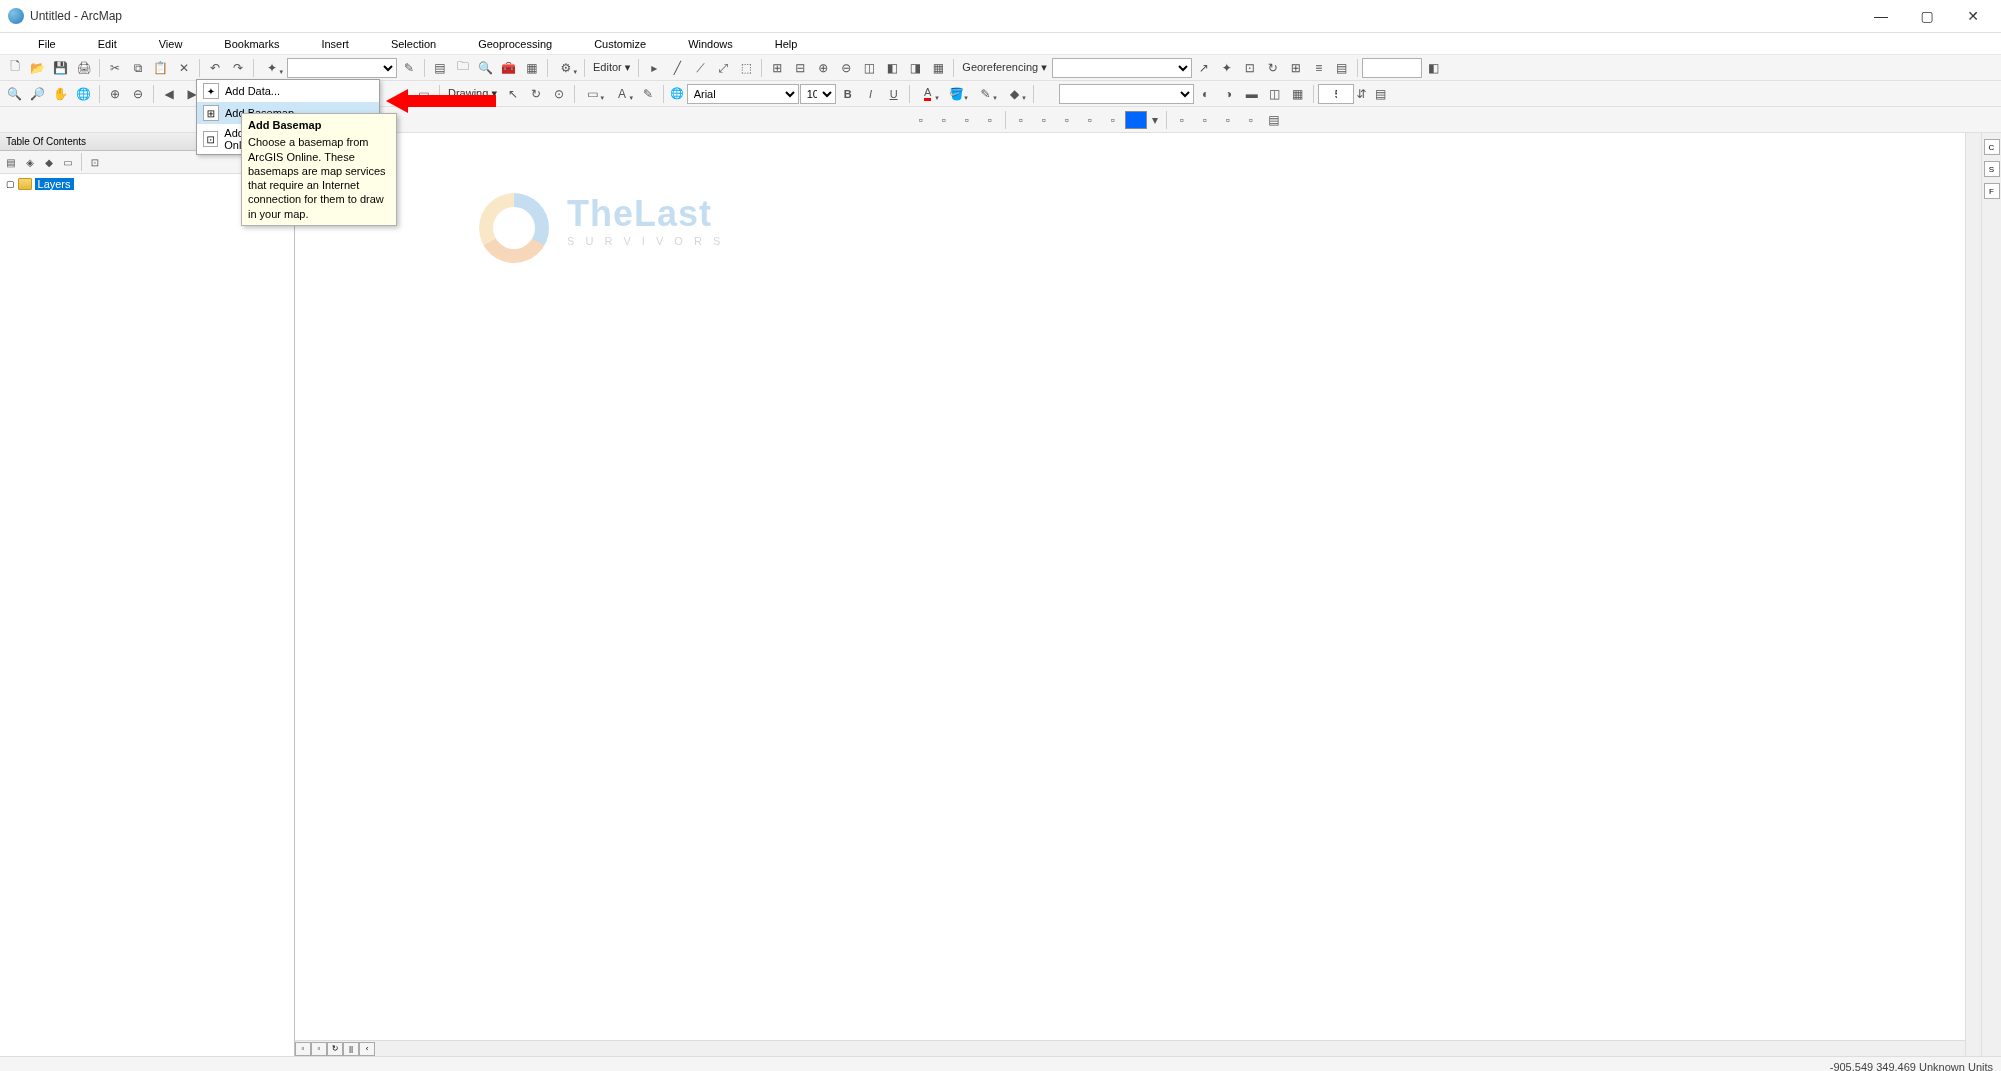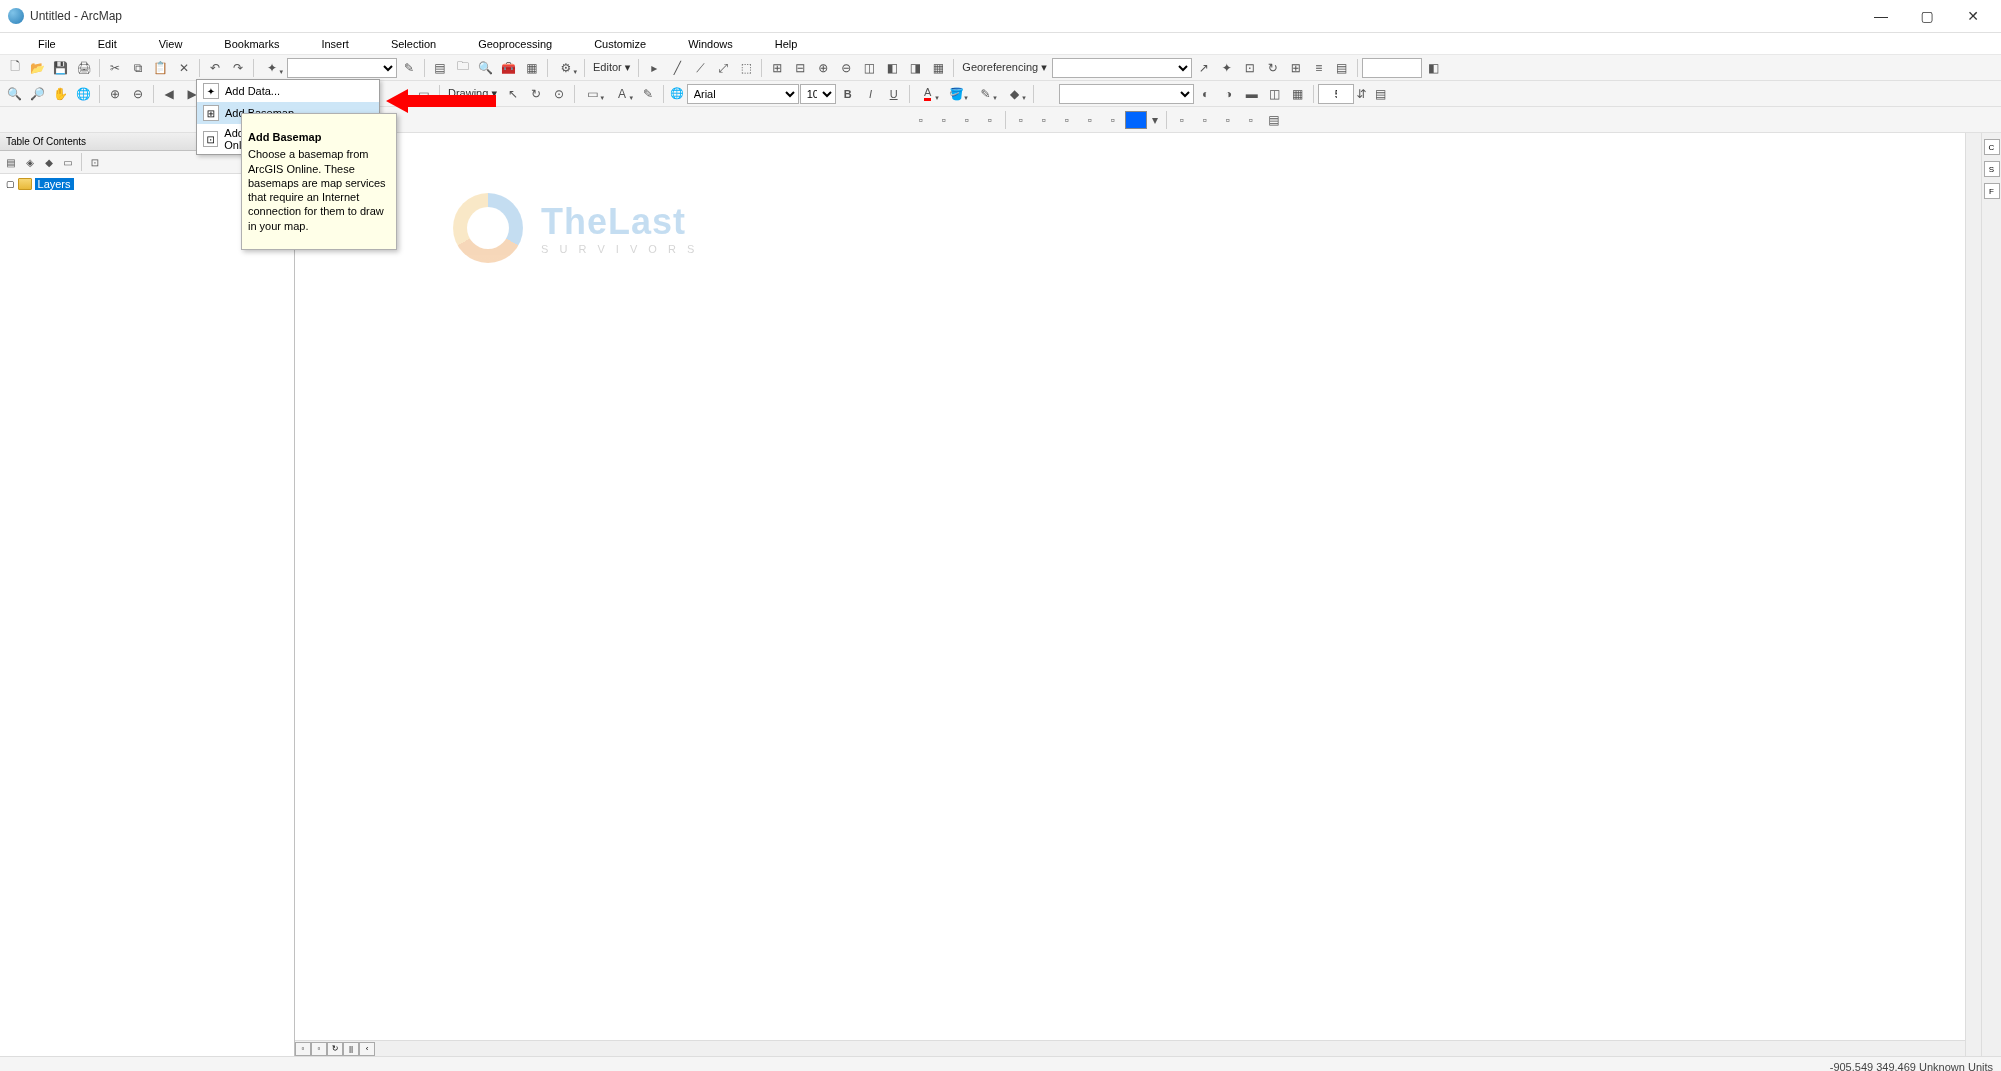--- a/index.html
+++ b/index.html
@@ -28,21 +28,21 @@
 .toc-panel { width: 295px; background: #f5f5f5; border-right: 1px solid #c0c0c0; display: flex; flex-direction: column; }
 .toc-header { background: linear-gradient(#f0f0f0, #e0e0e0); padding: 3px 6px; border-bottom: 1px solid #c0c0c0; font-size: 10px; }
 .toc-btns { display: flex; gap: 1px; padding: 2px; background: #f5f5f5; border-bottom: 1px solid #ddd; }
 .toc-btns .tb-btn { width: 18px; height: 18px; font-size: 10px; }
 .toc-tree { flex: 1; background: #fff; padding: 4px 6px; }
 .tree-item { display: flex; align-items: center; gap: 3px; }
 .tree-item .folder-icon { width: 14px; height: 12px; background: linear-gradient(#f7d774, #e8b93a); border: 1px solid #c89820; border-radius: 1px; }
 .tree-item .label { background: #0078d7; color: #fff; padding: 0 3px; }
 
 .canvas-area { flex: 1; background: #fff; position: relative; overflow: hidden; }
-.watermark { position: absolute; top: 60px; left: 158px; display: flex; align-items: center; gap: 18px; opacity: 0.35; }
+.watermark { position: absolute; top: 60px; left: 184px; display: flex; align-items: flex-start; gap: 18px; opacity: 0.35; }
 .watermark .logo-circle { width: 70px; height: 70px; border-radius: 50%; background: conic-gradient(#5aa0d8 0 120deg, #e8903a 120deg 240deg, #f0c060 240deg 360deg); position: relative; }
 .watermark .logo-circle::after { content:""; position:absolute; inset:20%; background:#fff; border-radius:50%; }
 .watermark .text { font-size: 36px; font-weight: 600; color: #5aa0d8; letter-spacing: 1px; }
 .watermark .sub { font-size: 11px; letter-spacing: 4px; color: #888; display: block; }
 
 .scrollbar-v { width: 16px; background: #f0f0f0; border-left: 1px solid #ddd; position: absolute; right: 0; top: 0; bottom: 0; }
 .scrollbar-h { height: 16px; background: #f0f0f0; border-top: 1px solid #ddd; position: absolute; left: 0; right: 16px; bottom: 0; display:flex; align-items:center; }
 .view-tabs { display: flex; gap: 0; }
 .view-tab { width: 16px; height: 14px; border: 1px solid #aaa; background: #f5f5f5; font-size: 8px; display: flex; align-items: center; justify-content: center; }
 
@@ -51,21 +51,21 @@
 
 .statusbar { height: 20px; background: #f5f5f5; border-top: 1px solid #ddd; display: flex; align-items: center; justify-content: flex-end; padding: 0 8px; font-size: 11px; color: #444; }
 
 
 .dropdown { position: absolute; top: 24px; left: 196px; width: 184px; background: #fff; border: 1px solid #a0a0a0; box-shadow: 2px 2px 4px rgba(0,0,0,.2); z-index: 100; }
 .dd-item { display: flex; align-items: center; padding: 3px 6px; gap: 6px; cursor: pointer; }
 .dd-item:hover, .dd-item.hover { background: #cde6f7; }
 .dd-icon { width: 16px; height: 16px; display:flex; align-items:center; justify-content:center; border:1px solid #aaa; font-size:10px; background:#fff; }
 
 
-.tooltip { position: absolute; top: 58px; left: 241px; width: 156px; background: #ffffe8; border: 1px solid #b0b0b0; box-shadow: 2px 2px 5px rgba(0,0,0,.25); padding: 16px 6px; z-index: 101; font-size: 11px; line-height: 1.3; }
+.tooltip { position: absolute; top: 58px; left: 241px; width: 156px; background: #ffffe8; border: 1px solid #b0b0b0; box-shadow: 2px 2px 5px rgba(0,0,0,.25); padding: 4px 6px; z-index: 101; font-size: 11px; line-height: 1.3; }
 .tooltip .tt-title { font-weight: bold; margin-bottom: 3px; display:block; }
 
 
 .red-arrow { position: absolute; top: 34px; left: 386px; z-index: 99; }
 .red-arrow svg { display:block; }
 
 
 .toolbar-row.row3 { justify-content: flex-start; padding-left: 910px; }
 </style>
 </head>

